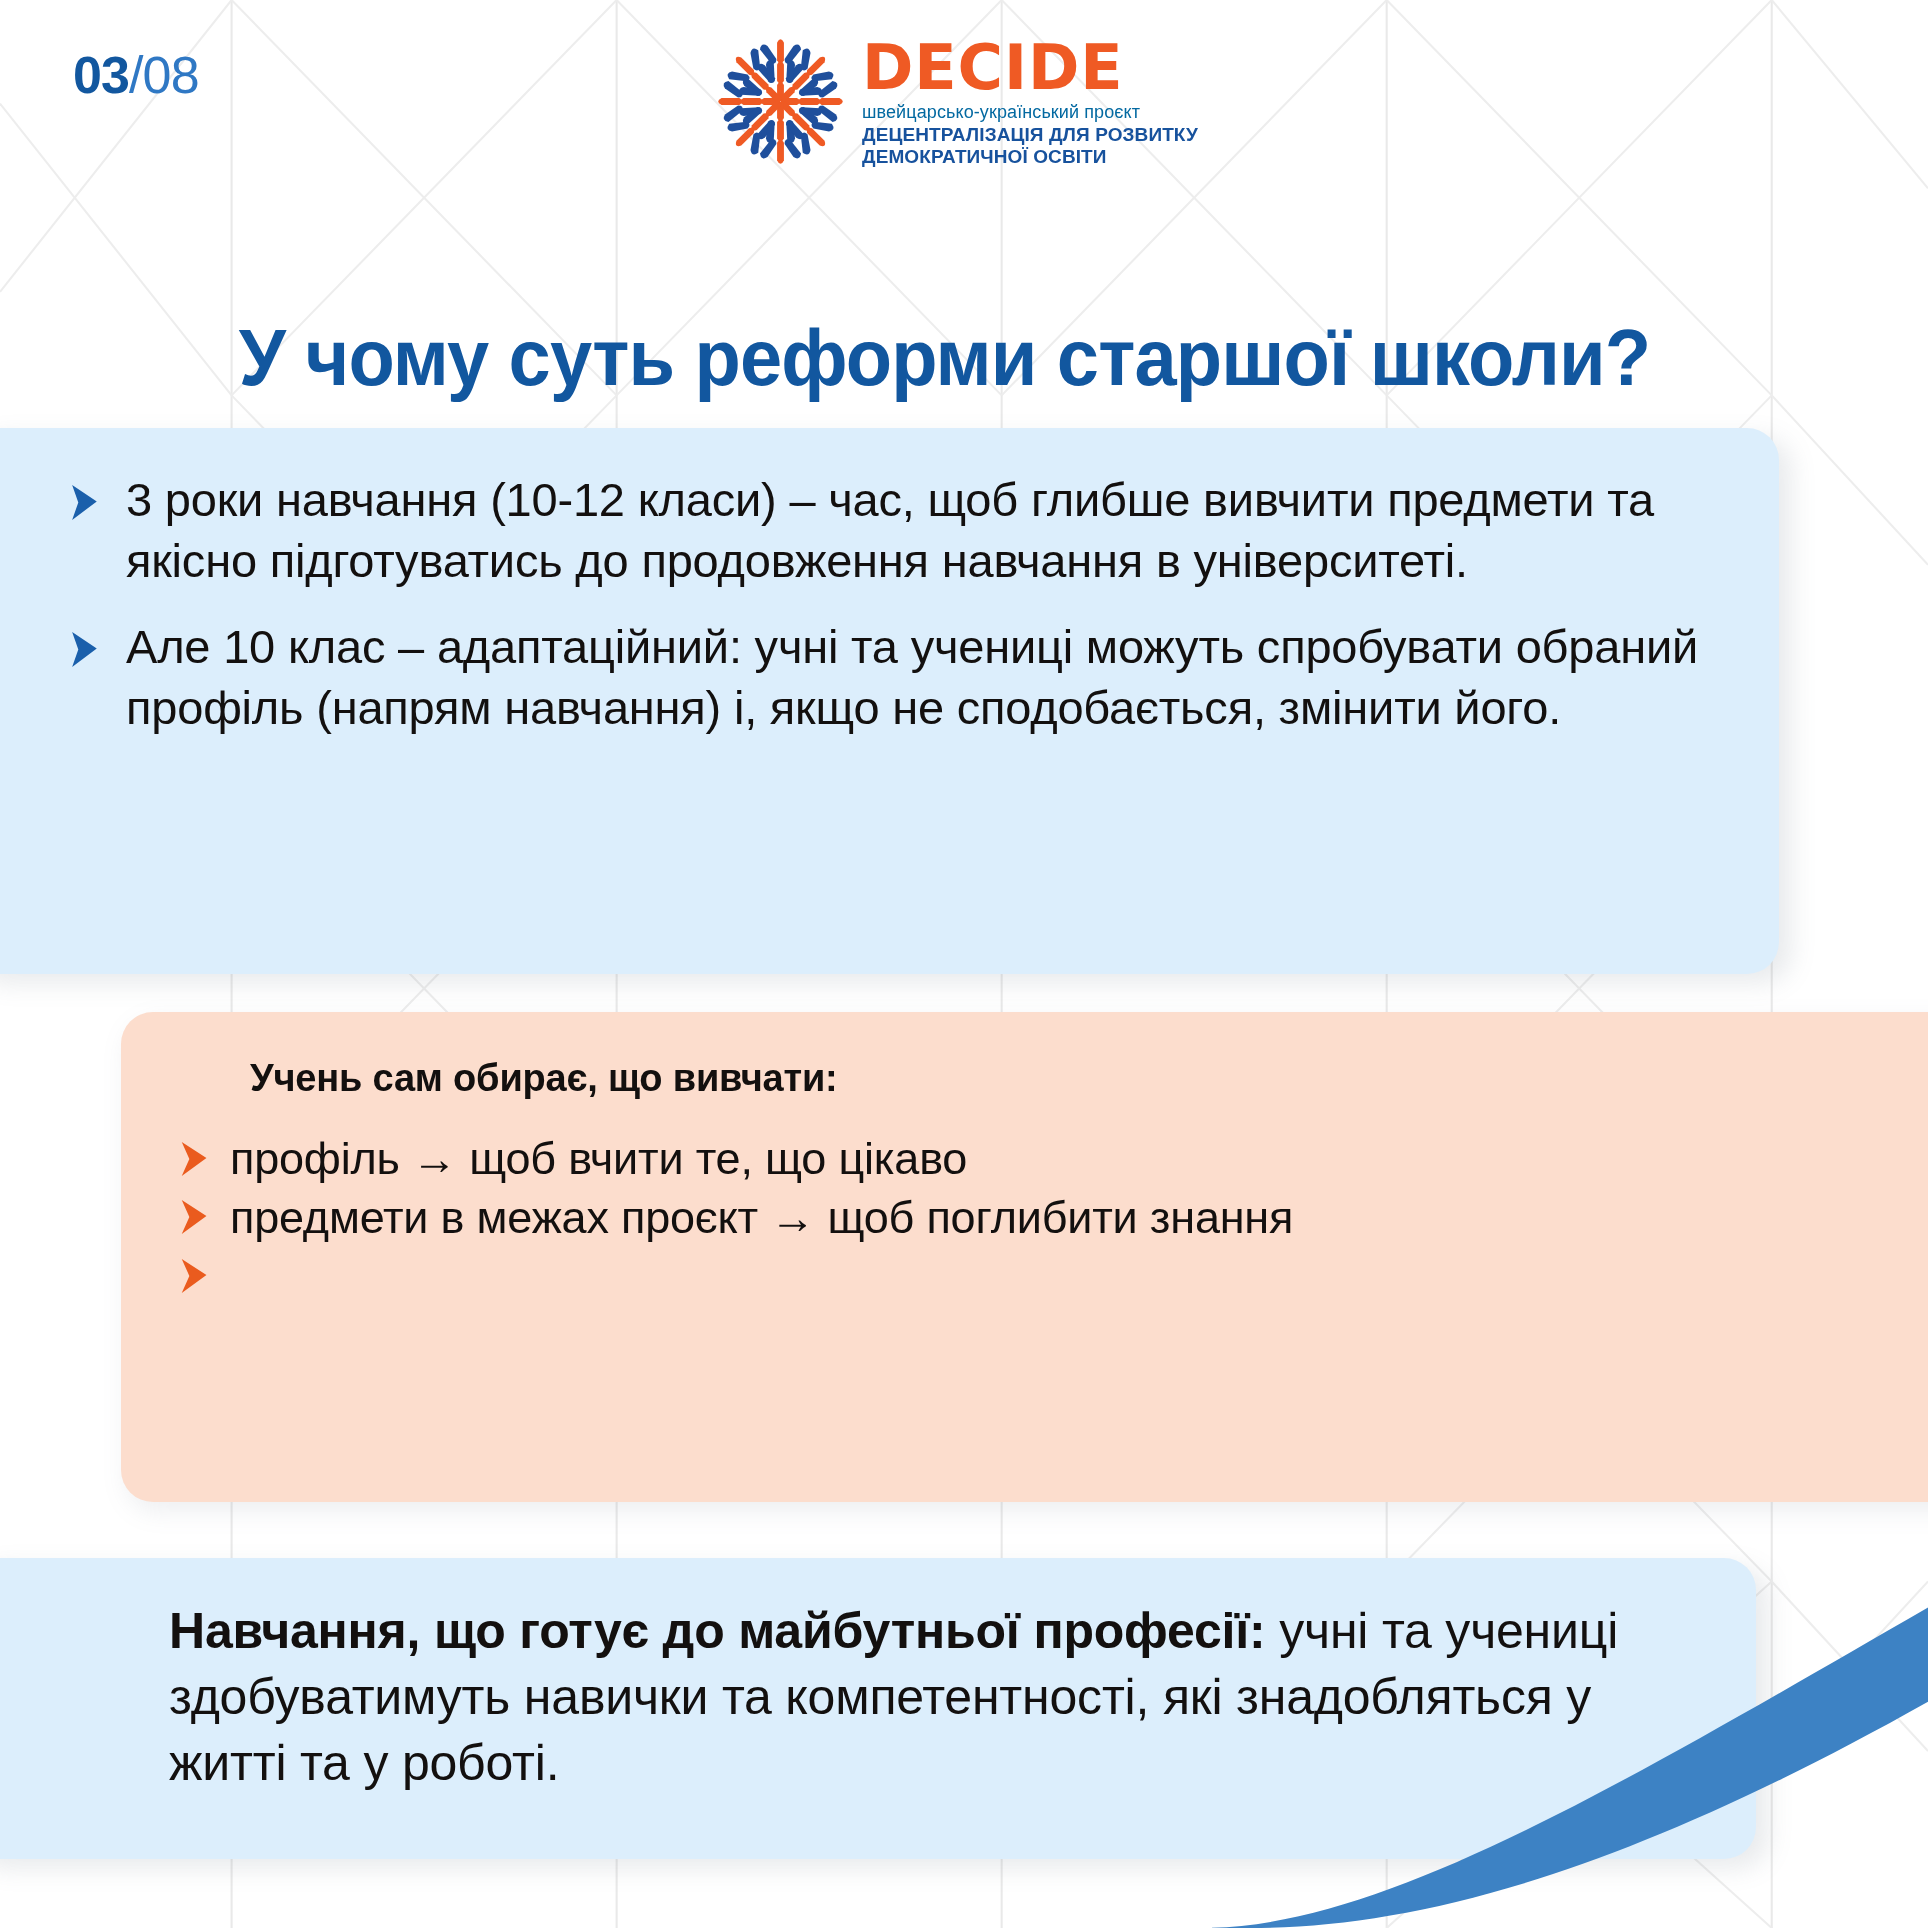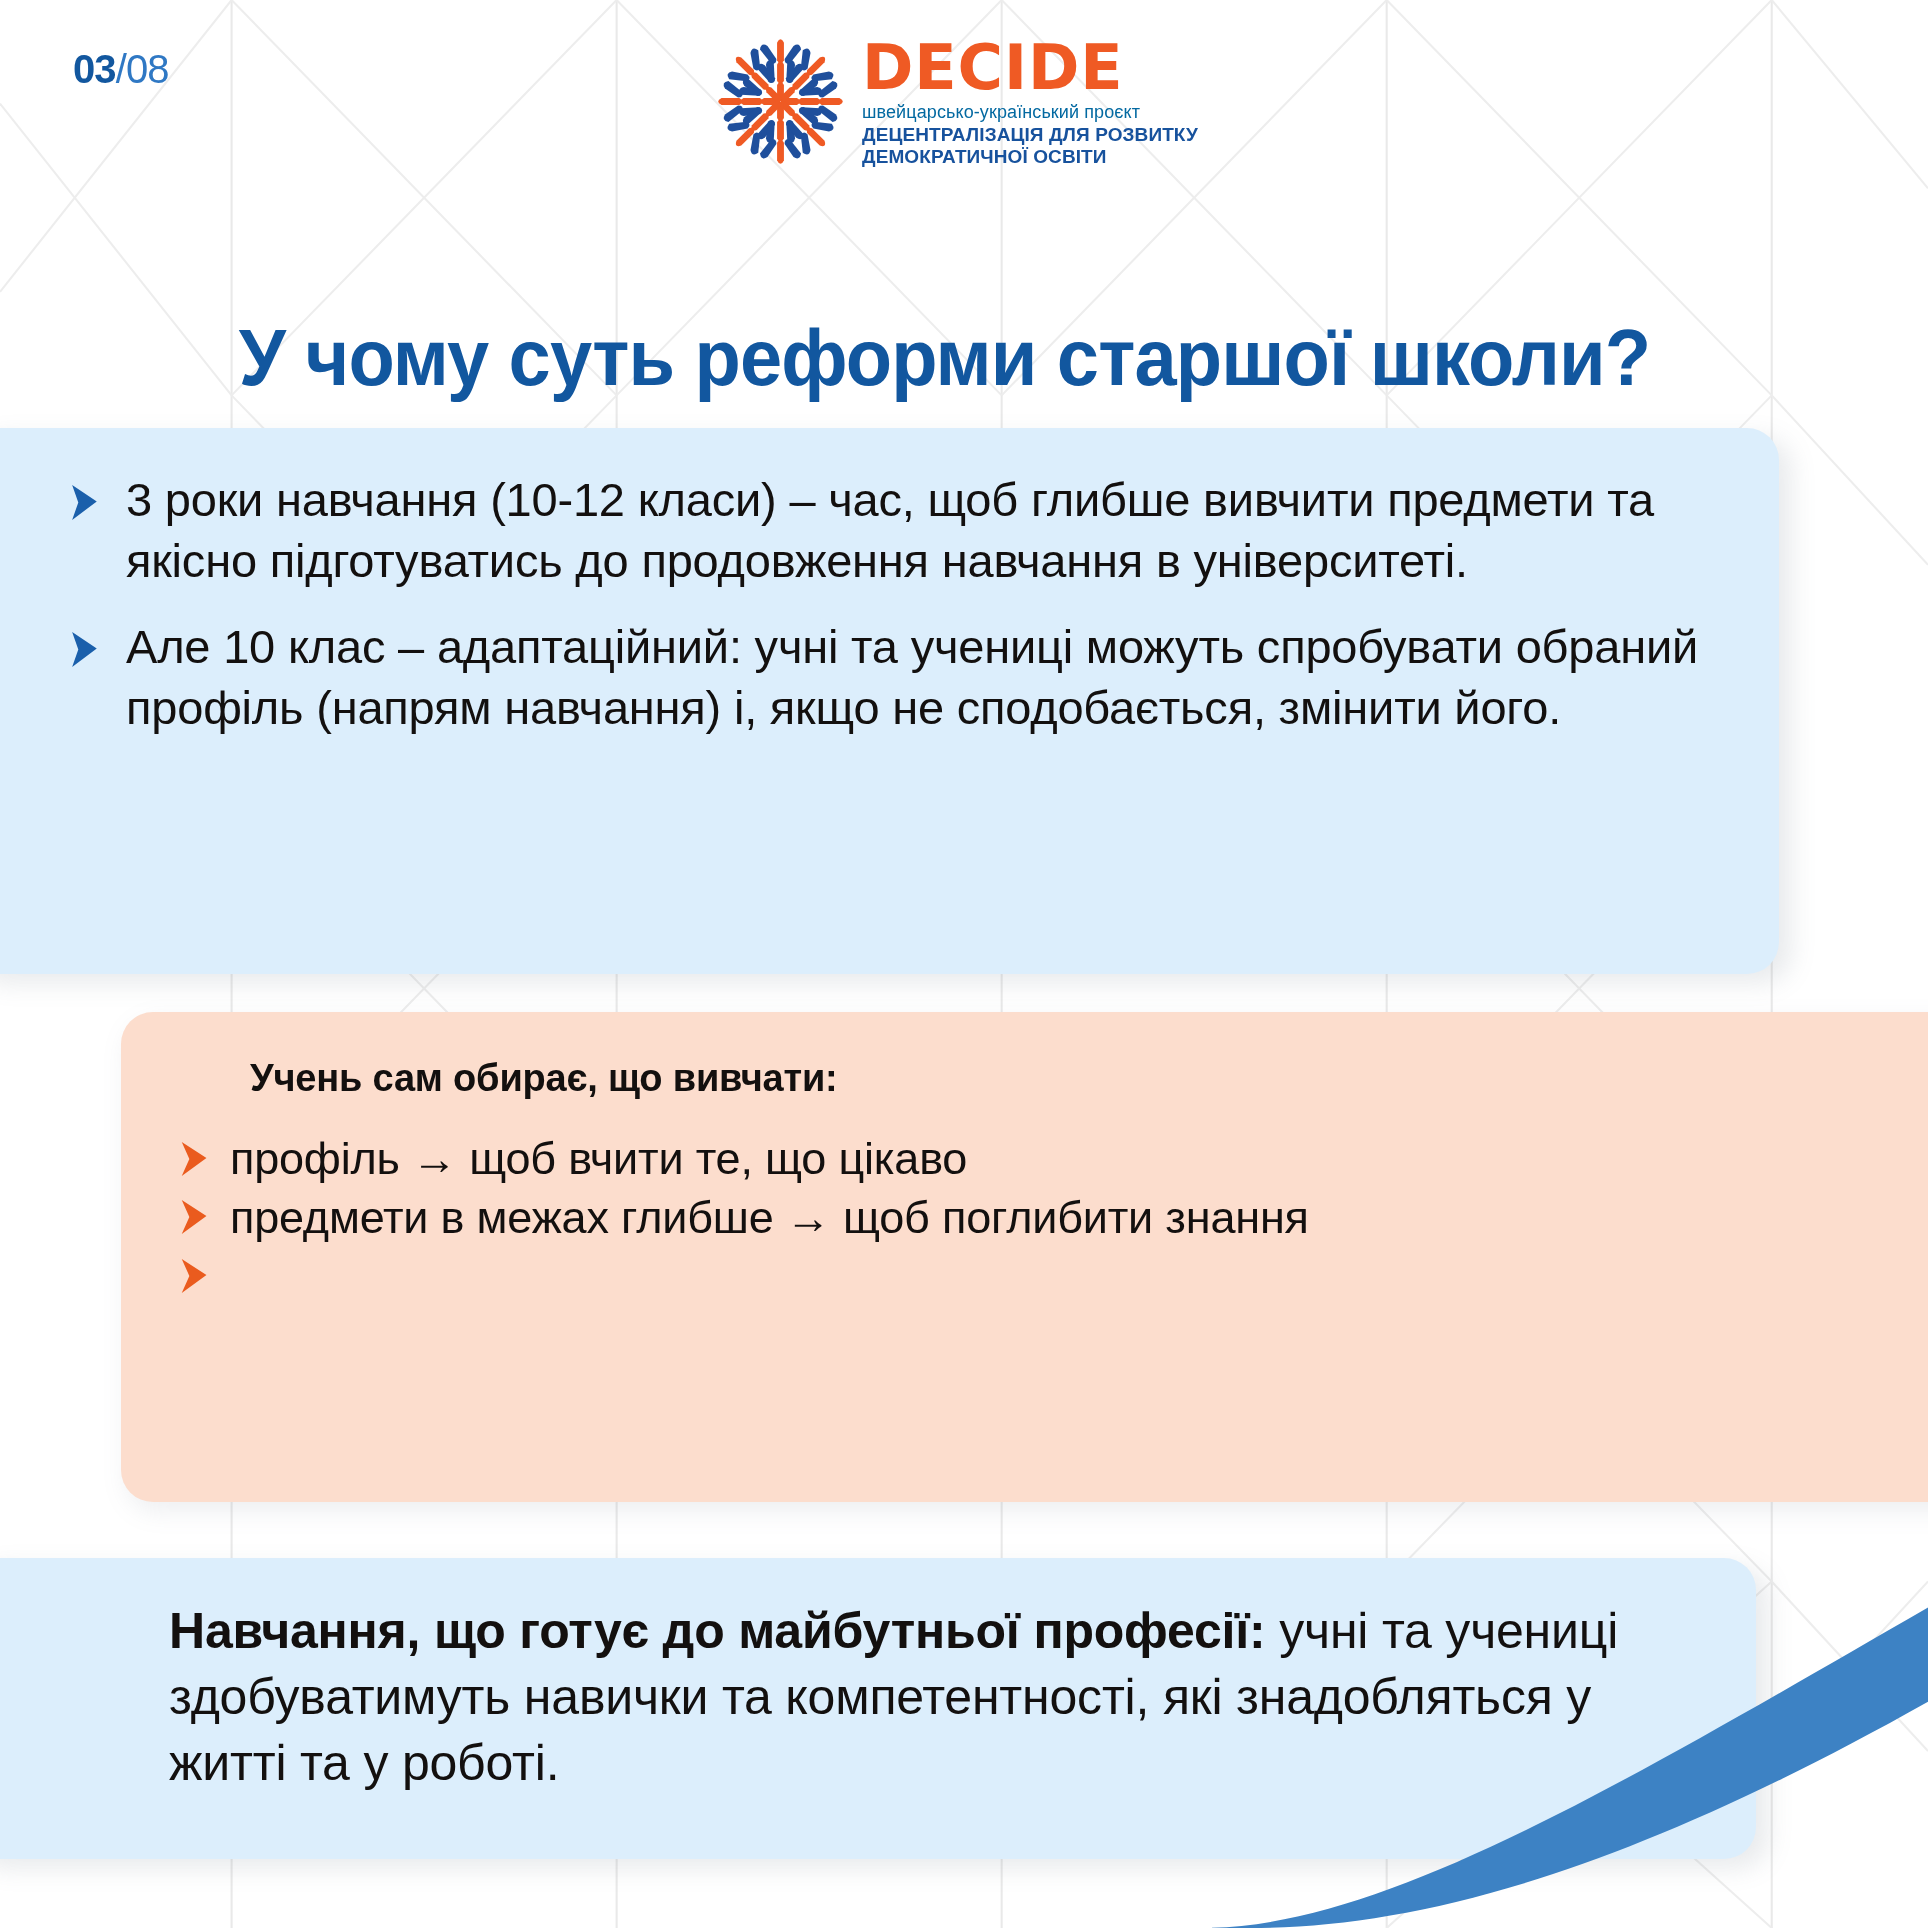--- a/index.html
+++ b/index.html
@@ -15,21 +15,21 @@
   #bg-pattern{
     position:absolute;inset:0;
     z-index:0;
     pointer-events:none;
   }
 
   
   #page-number{
     position:absolute;
     left:73px;top:49px;
-    font-size:40px;
+    font-size:52px;
     letter-spacing:-0.9px;
     line-height:1;
     z-index:5;
     white-space:nowrap;
   }
   #page-number .cur{font-weight:bold;color:#12579f;}
   #page-number .tot{font-weight:400;color:#2f78c4;}
 
   
   #logo{
@@ -261,21 +261,21 @@
     <div class="btext">
       <b>профіль</b><span> → </span><span>щоб вчити те, що цікаво</span>
     </div>
   </div>
 
   <div class="bullet-row">
     <svg class="chev orange" viewBox="0 0 40 40">
       <path d="M5 2 L31 19 L5 38 L13 20 Z" fill="#ea5b1e"></path>
     </svg>
     <div class="btext">
-      <b>предмети в межах глибше</b><span> → </span><span>щоб поглибити знання</span>
+      <b>предмети в межах проєкт</b><span> → </span><span>щоб поглибити знання</span>
     </div>
   </div>
 
   <div class="bullet-row">
     <svg class="chev orange" viewBox="0 0 40 40">
       <path d="M5 2 L31 19 L5 38 L13 20 Z" fill="#ea5b1e"></path>
     </svg>
   </div>
 
 </div>

